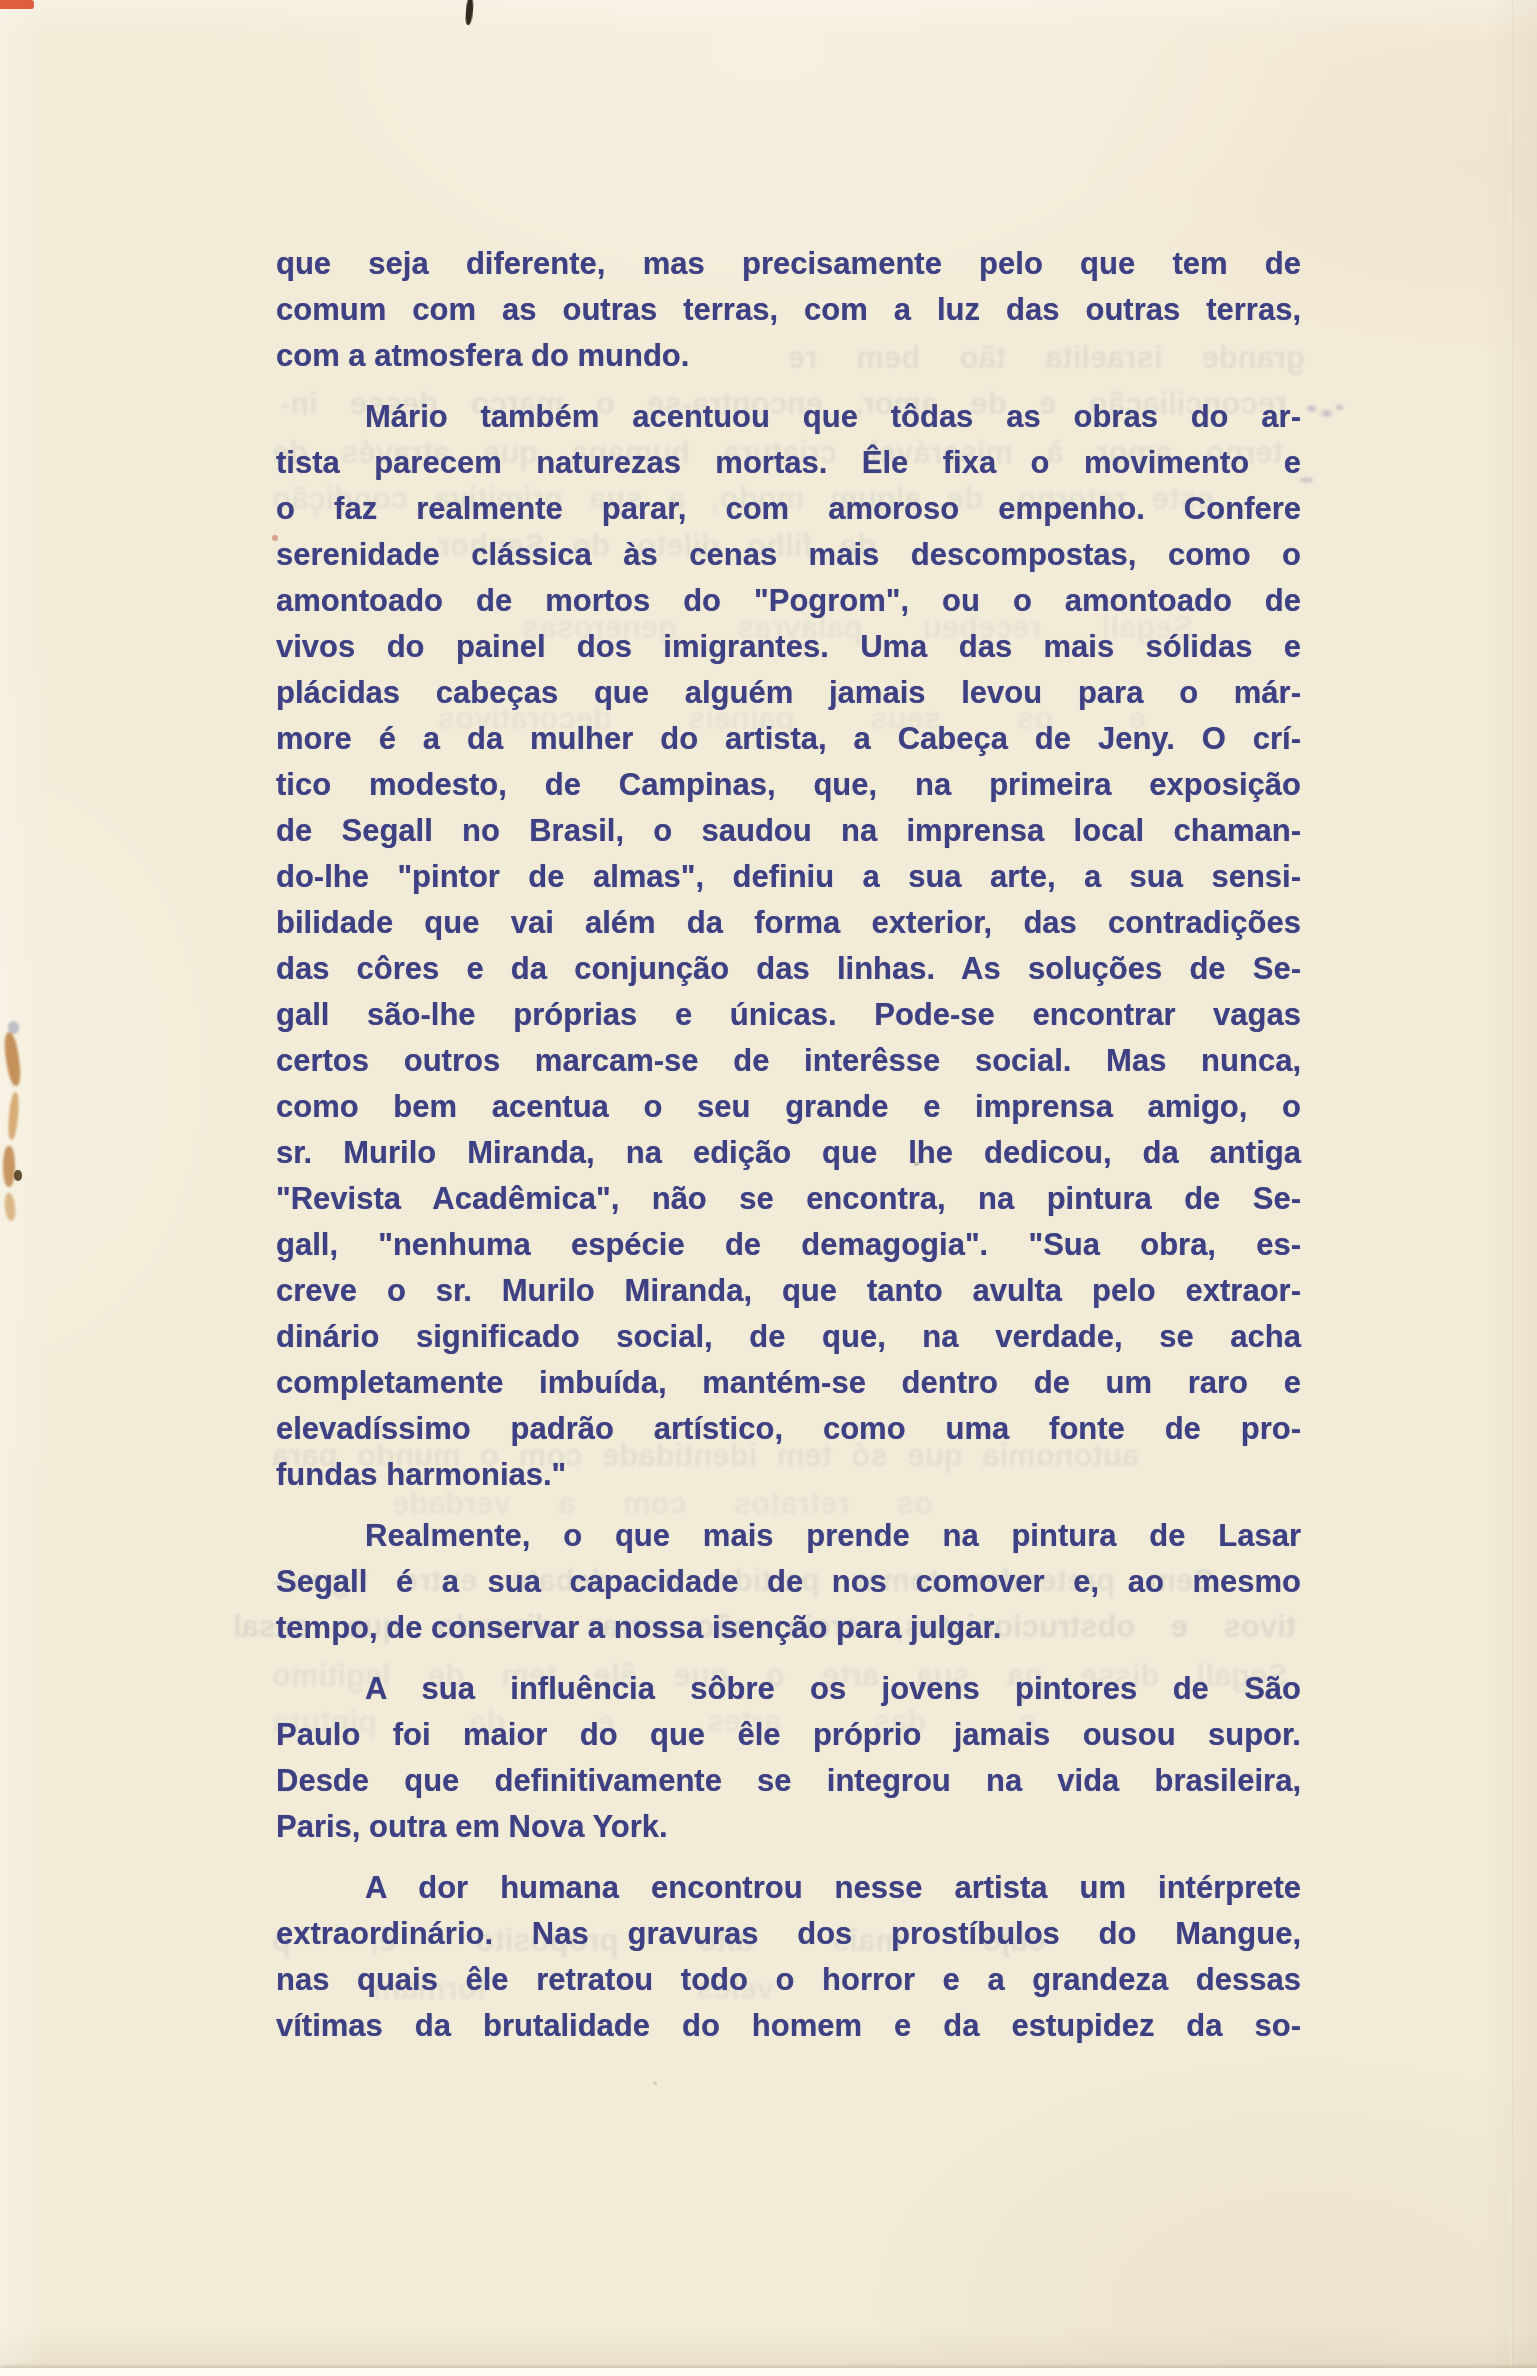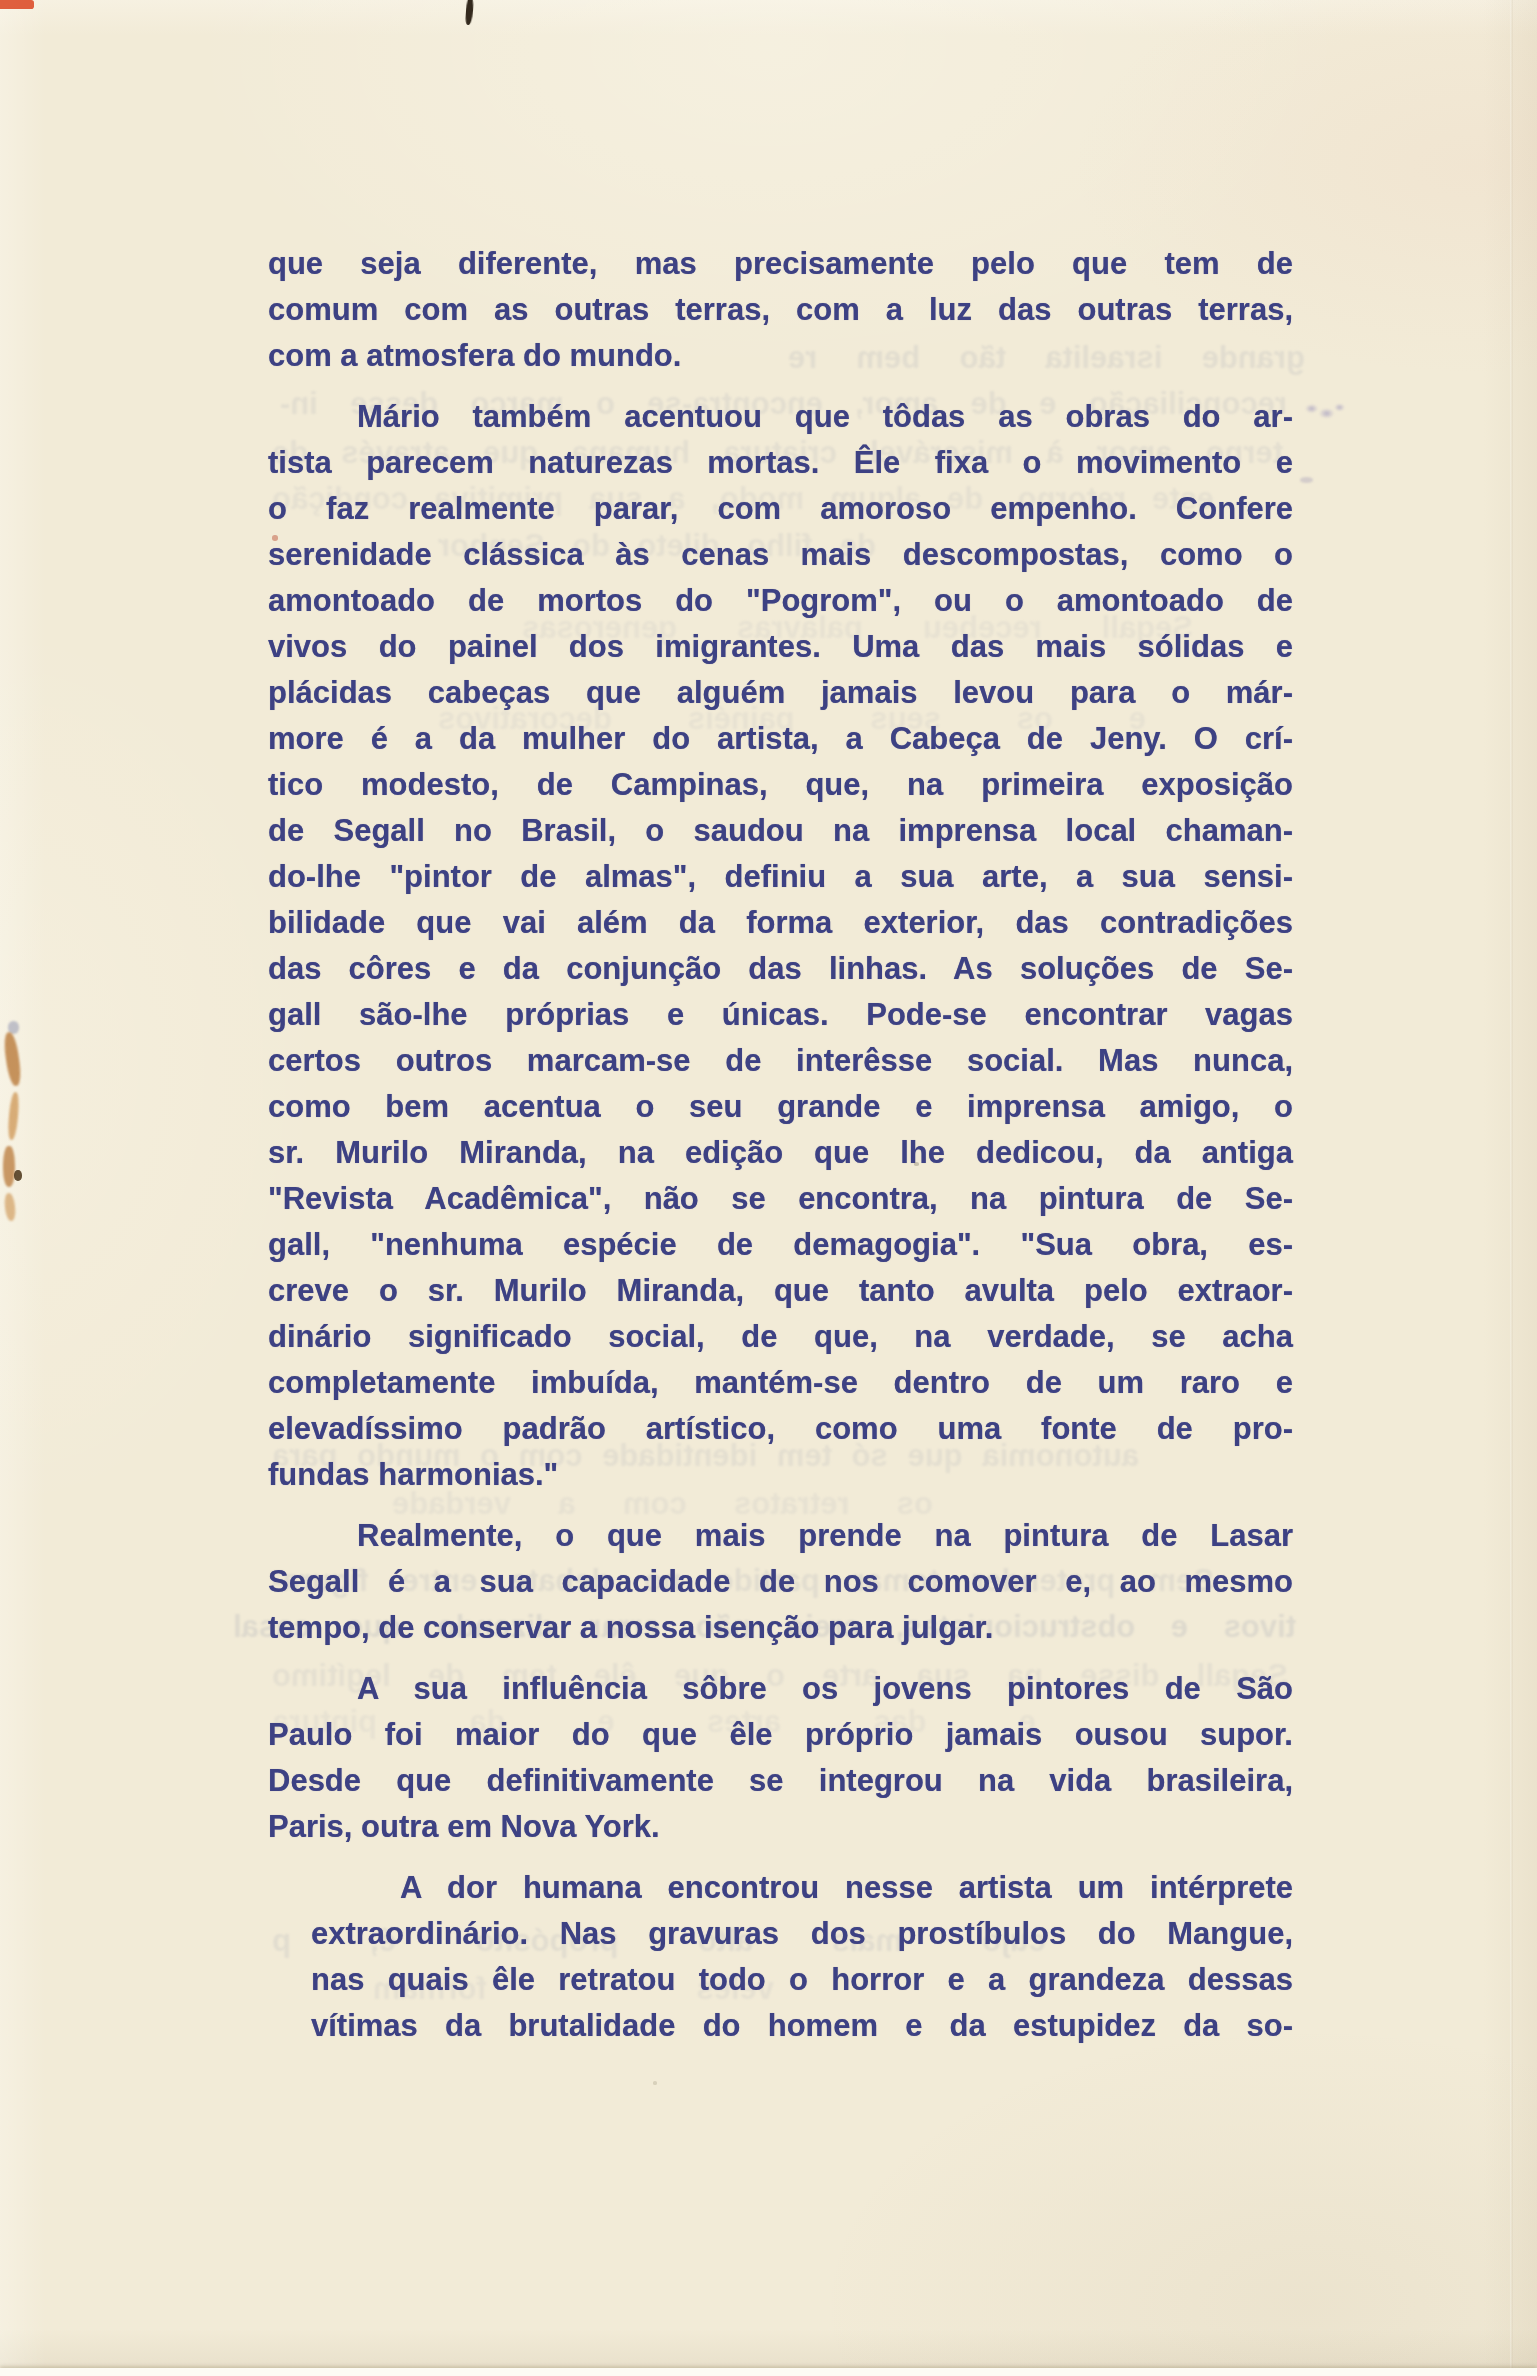--- a/index.html
+++ b/index.html
@@ -40,27 +40,27 @@
     pointer-events:none;
   }
   
   .bottom-strip{
     position:absolute;left:0;bottom:0;width:100%;height:8.4px;
     background:#fdfbf4;
     box-shadow:0 -1.9px 3.7px rgba(140,125,90,0.30);
   }
   
   .text-block{
-    position:absolute;left:268px;top:241px;width:1025px;
+    position:absolute;left:276px;top:241px;width:1025px;
     color:var(--ink);
     font-size:31px;font-weight:700;
     text-shadow:0 0 0.7px rgba(61,65,131,0.55);
   }
   .paragraph{margin:0 0 15px 0;}
-  .paragraph:last-child{margin-bottom:0;margin-left:43px;}
+  .paragraph:last-child{margin-bottom:0;}
   .line{
     height:46px;line-height:46px;
     text-align:justify;
     text-align-last:justify;
     white-space:normal;
   }
   .line.indent{padding-left:89px;}
   .line.last{text-align-last:left;}
   
   .ghost-layer{position:absolute;inset:0;pointer-events:none;}

